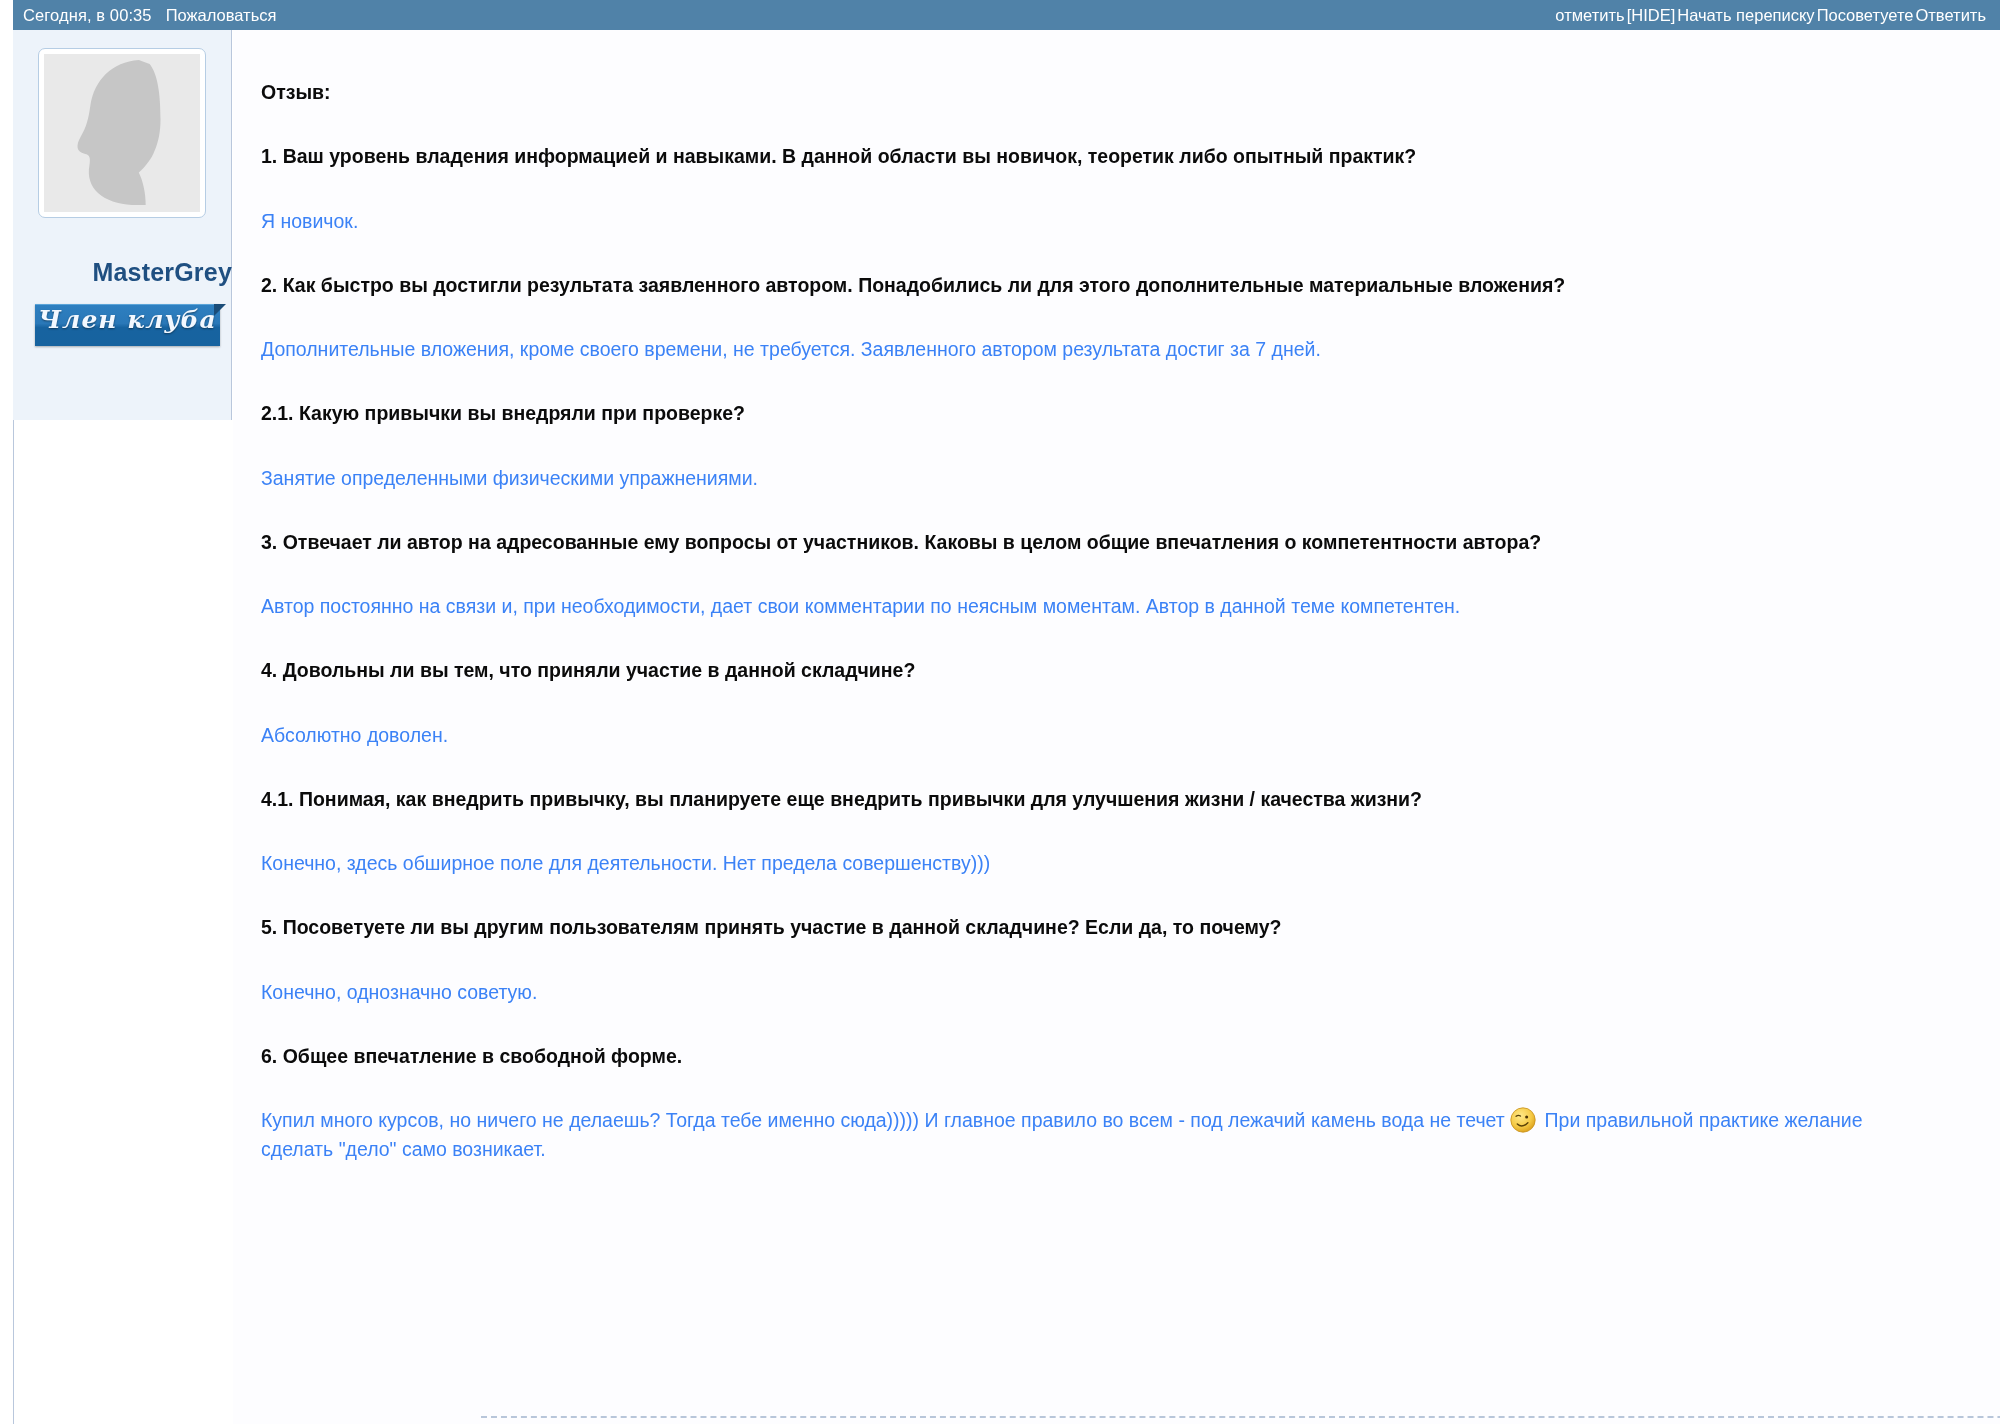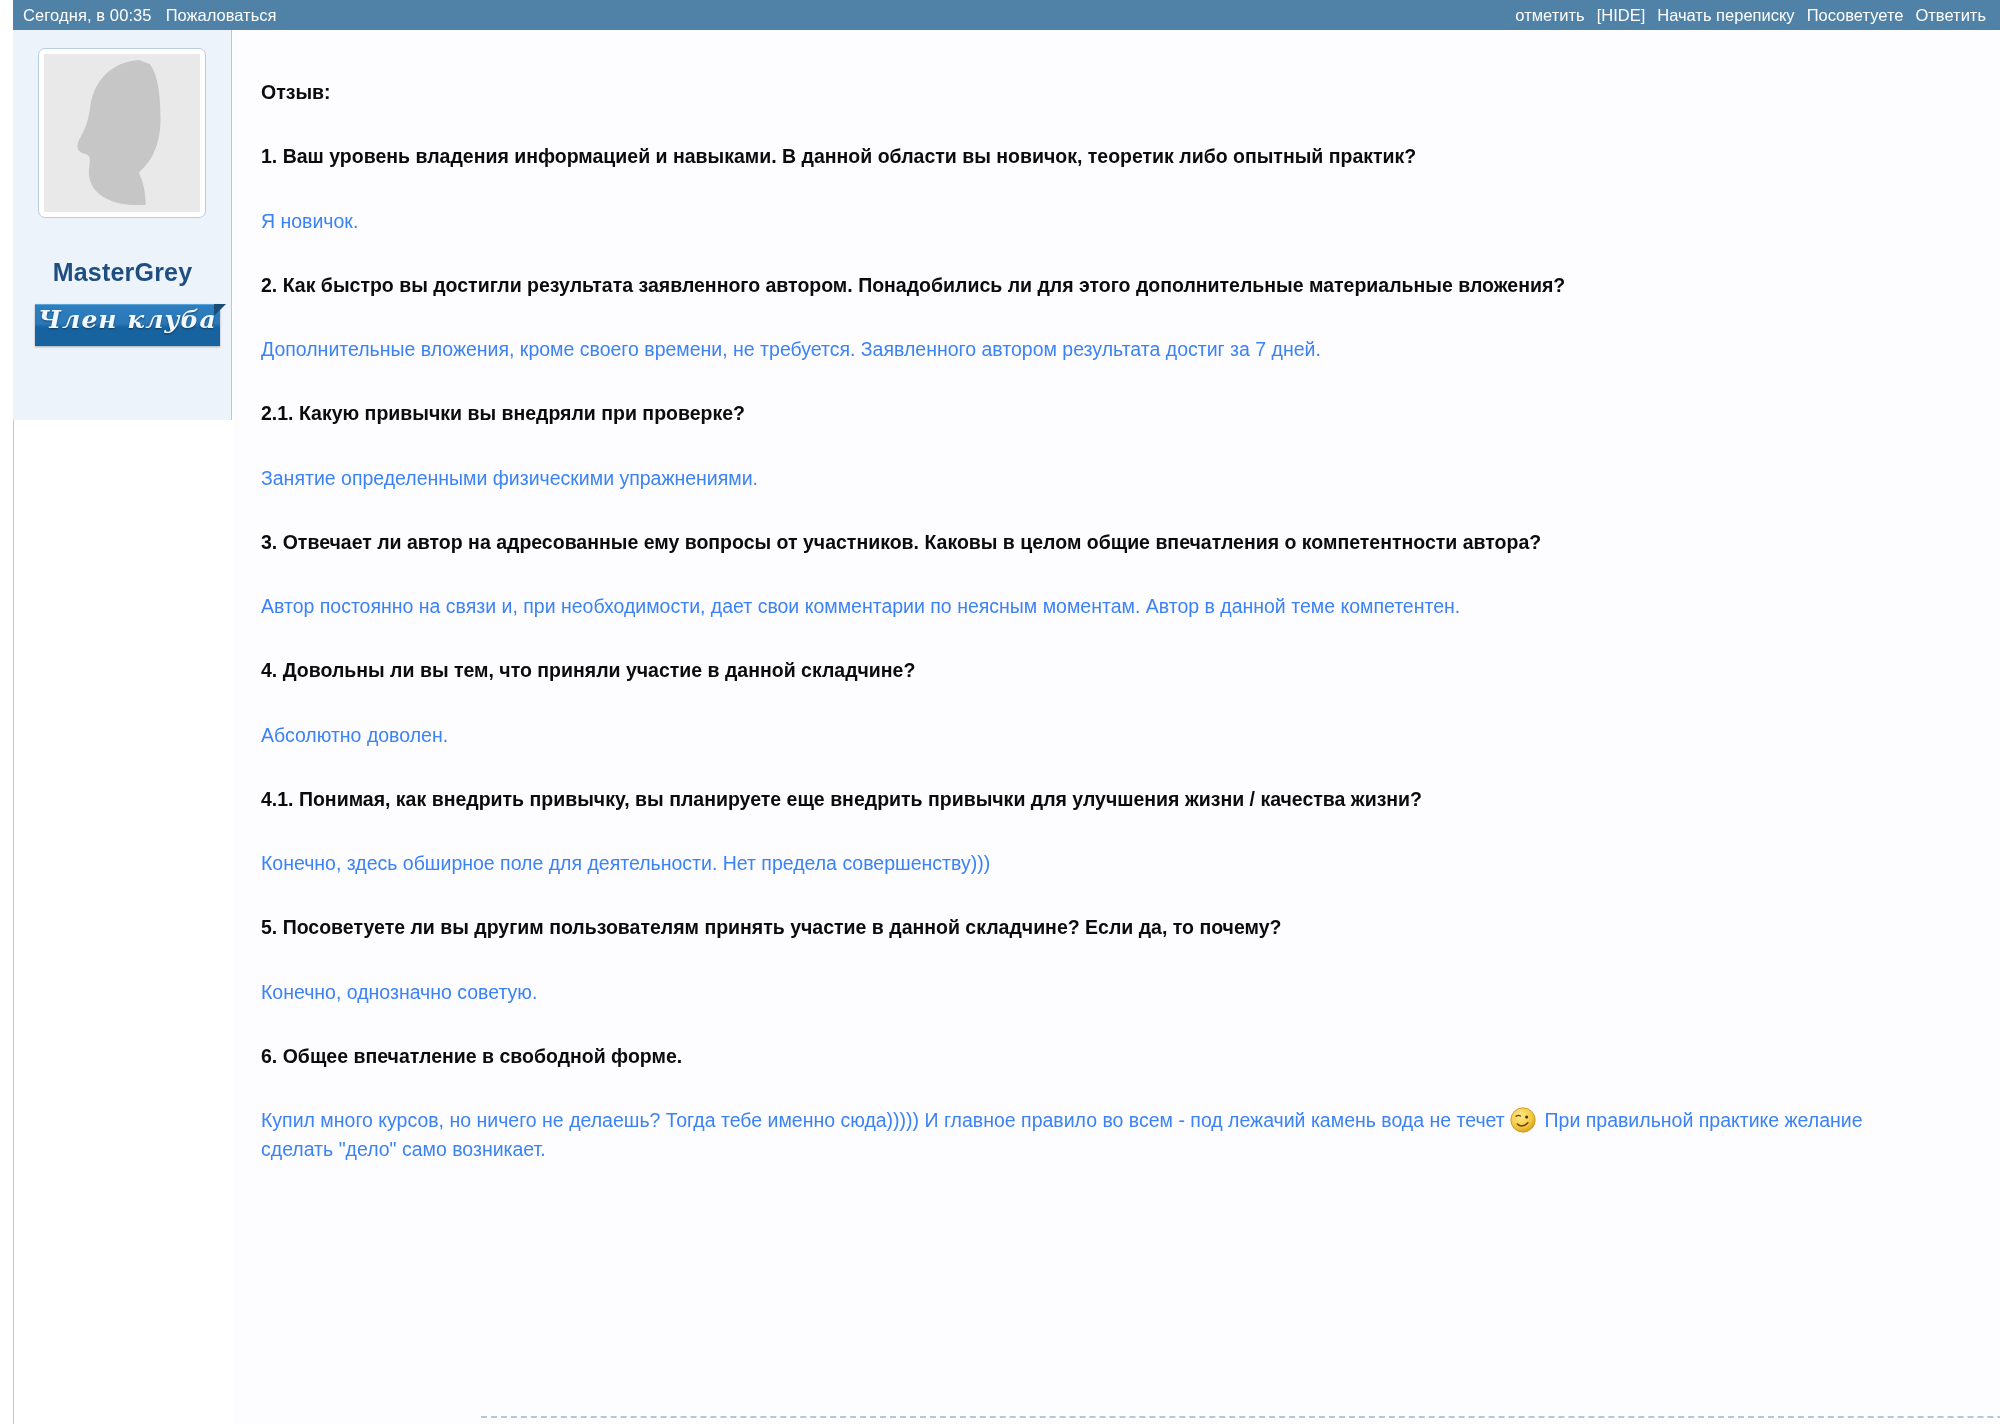--- a/index.html
+++ b/index.html
@@ -17,21 +17,21 @@
   
   .post-head{
     position:absolute;left:0;top:0;width:1987px;height:30px;
     background:#5082a8;
     color:#ffffff;
     display:flex;align-items:center;
     font-size:16.5px;
   }
   .head-left{display:flex;align-items:center;gap:14px;padding-left:10px;}
   .head-right{
-    margin-left:auto;display:flex;align-items:center;gap:12px;padding-right:14px;
+    margin-left:auto;display:flex;align-items:center;gap:2px;padding-right:14px;
   }
   .head-date{color:#ffffff;letter-spacing:.1px;}
   .head-link{color:#ffffff;text-decoration:none;white-space:nowrap;}
 
   
   .post-body{
     position:absolute;left:0;top:30px;width:1987px;height:1394px;
     background:#ffffff;
   }
   .userbox{
@@ -56,21 +56,21 @@
     width:100%;height:100%;
     background:#e7e7e7;
     display:block;
     position:relative;
     overflow:hidden;
   }
   .avatar-img svg{position:absolute;left:0;top:0;width:100%;height:100%;}
 
   .username{
     position:absolute;left:0;top:228px;width:219px;
-    text-align:center;
+    text-align:right;
     color:#1f4f81;
     font-size:25px;font-weight:bold;
     letter-spacing:.2px;
   }
   .badge-wrap{
     position:absolute;left:22px;top:274px;width:185px;height:45px;
   }
   .badge{
     position:absolute;left:0;top:0;width:185px;height:42px;
     background:linear-gradient(to bottom,#2e7fc0 0%,#2a78b8 45%,#1763a0 55%,#17639f 100%);

